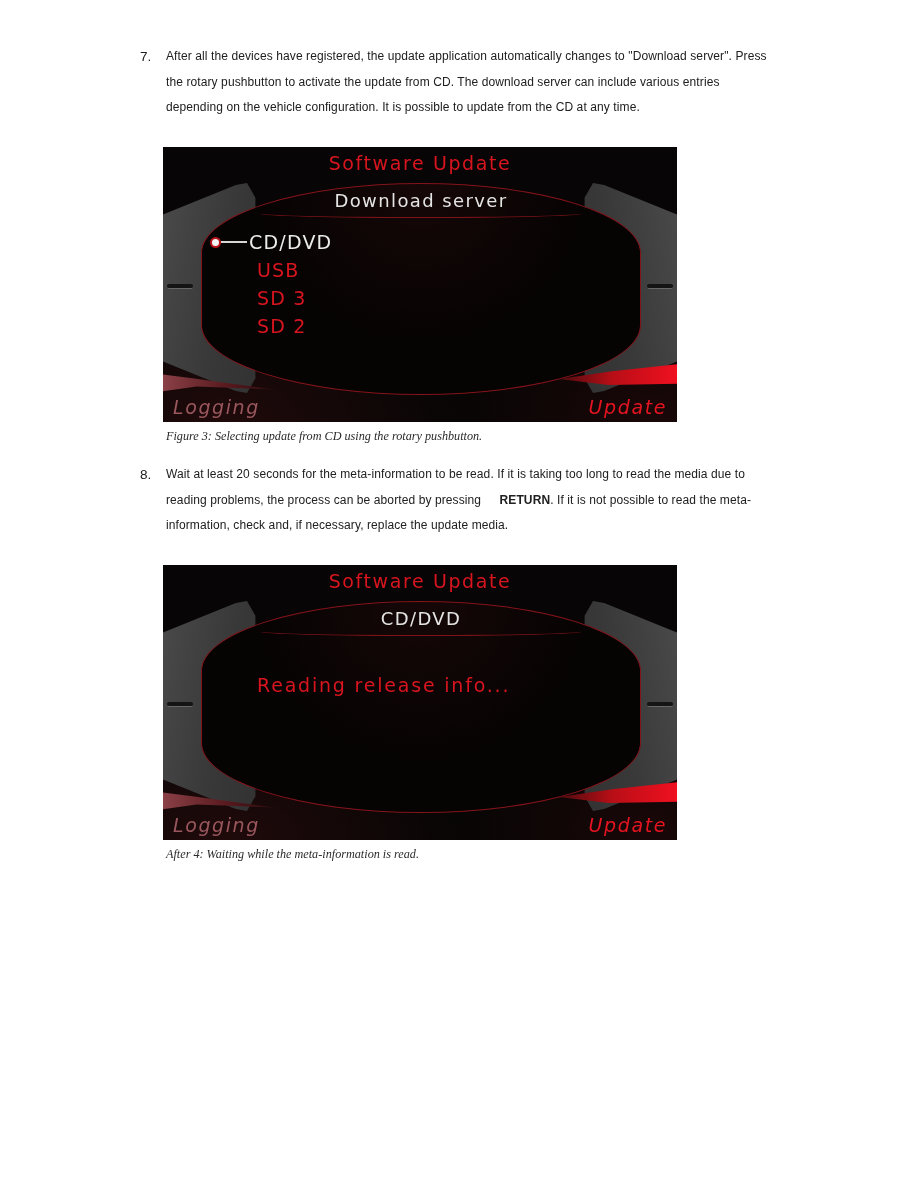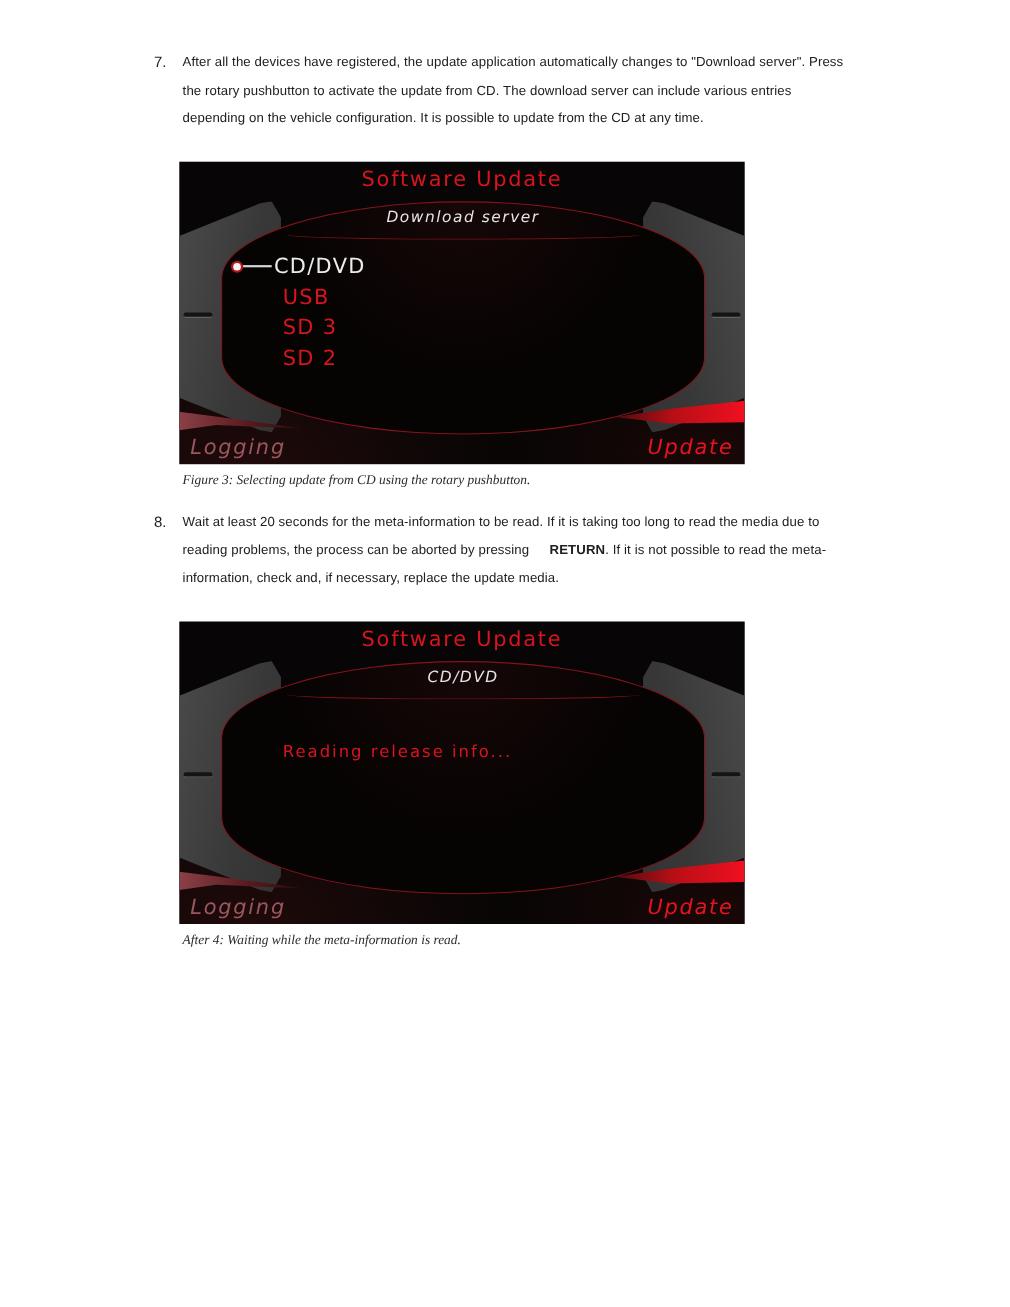--- a/index.html
+++ b/index.html
@@ -101,24 +101,23 @@
       radial-gradient(ellipse at 50% 0%, rgba(70,20,20,0.25), rgba(0,0,0,0) 55%),
       #060303;
     border: 1px solid #84141a;
     border-radius: 50% / 70px;
     z-index: 2;
   }
   .mmi-header {
     position: absolute;
     top: 6px; left: 0; right: 0;
     text-align: center;
-    font-size: 14px;
+    font-size: 18px;
     letter-spacing: 1.4px;
     color: #e4e4e4;
-    font-style: italic;
   }
   .header-divider {
     position: absolute;
     left: 58px; right: 58px; top: 24px;
     height: 9px;
     border-bottom: 1px solid #7c1318;
     border-bottom-left-radius: 100% 9px;
     border-bottom-right-radius: 100% 9px;
   }
   .menu {
@@ -142,21 +141,21 @@
   .connector {
     width: 26px; height: 2px;
     background: #d6d6d6;
     flex: 0 0 auto;
   }
   .menu-label.white { color: #ececec; margin-left: 2px; }
   .menu-label.red   { color: #d8151f; margin-left: 47px; }
   .mmi-message {
     position: absolute;
     left: 55px; top: 72px;
-    font-size: 15px;
+    font-size: 19px;
     letter-spacing: 1.8px;
     color: #d8151f;
   }
 
   .wedge { position: absolute; z-index: 3; }
   .wedge-left {
     left: 0; top: 225px;
     width: 112px; height: 20px;
     background: linear-gradient(to right, #8a4046, #55181c 60%, #2a0d0f);
     clip-path: polygon(0 12%, 28% 32%, 100% 88%, 30% 72%, 0 96%);

